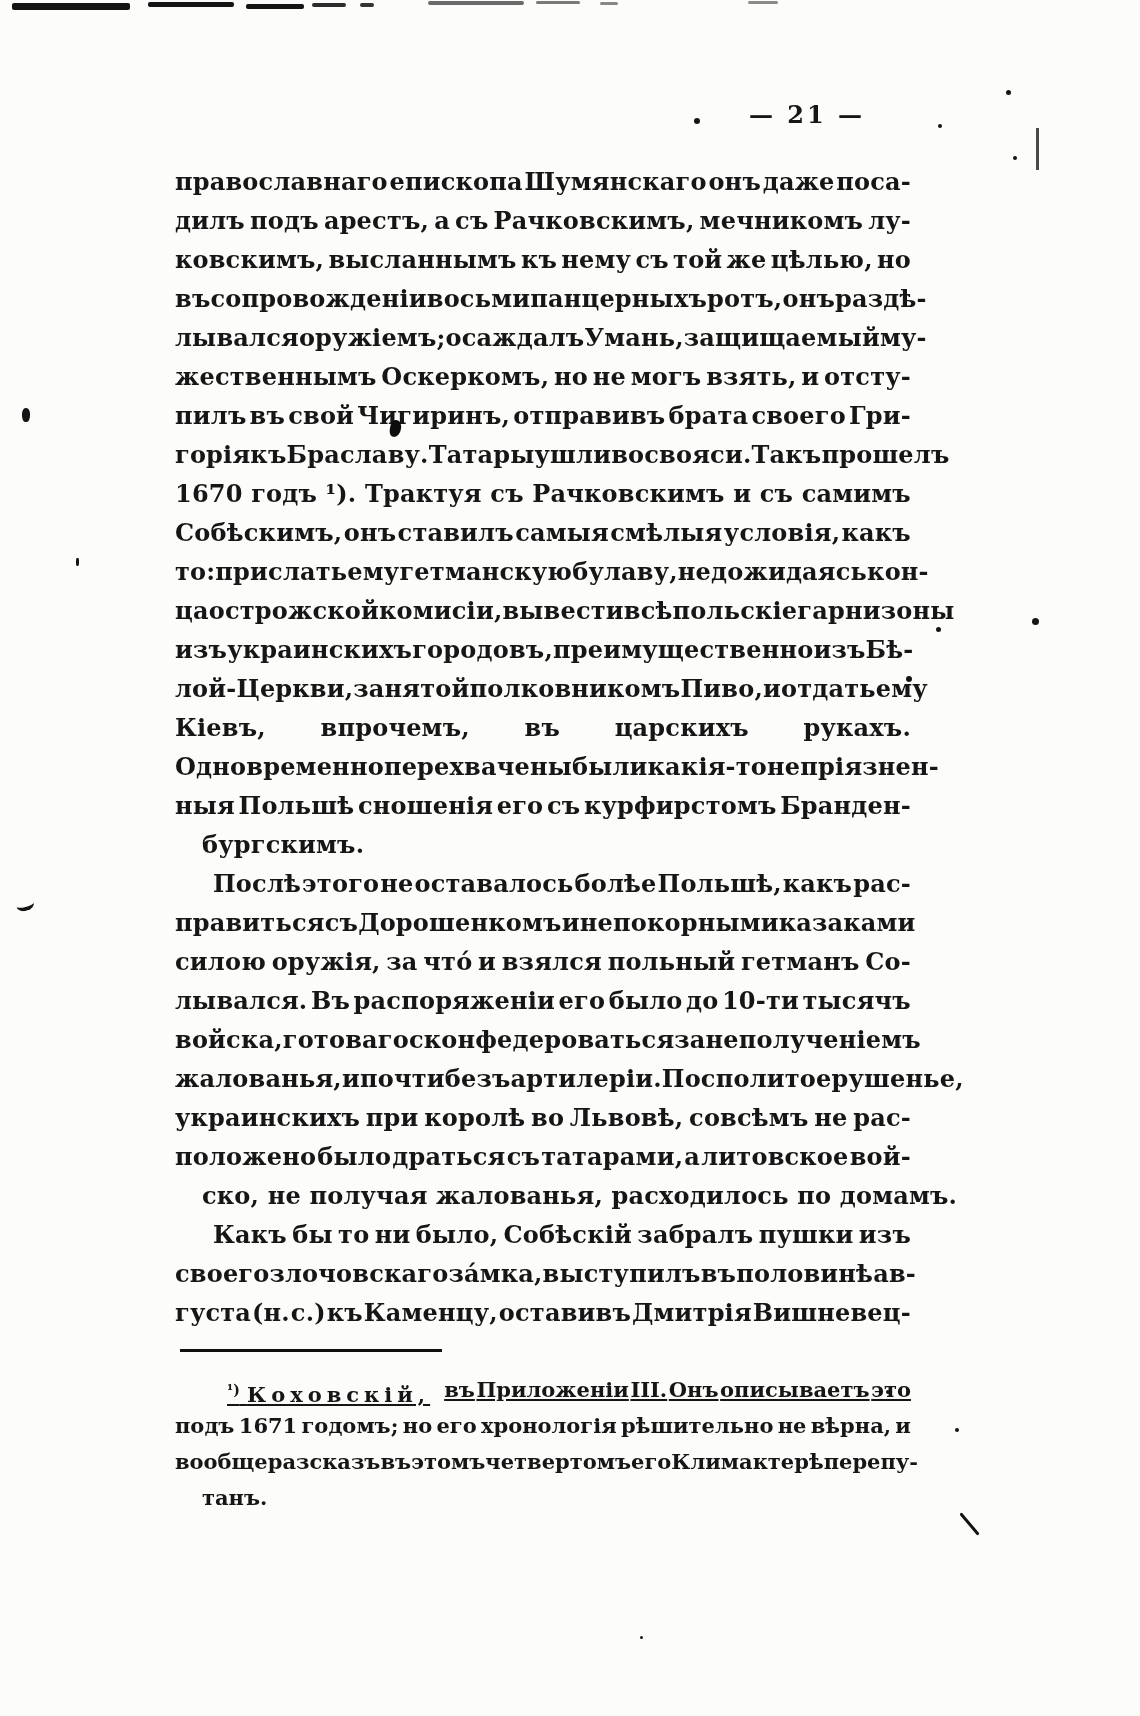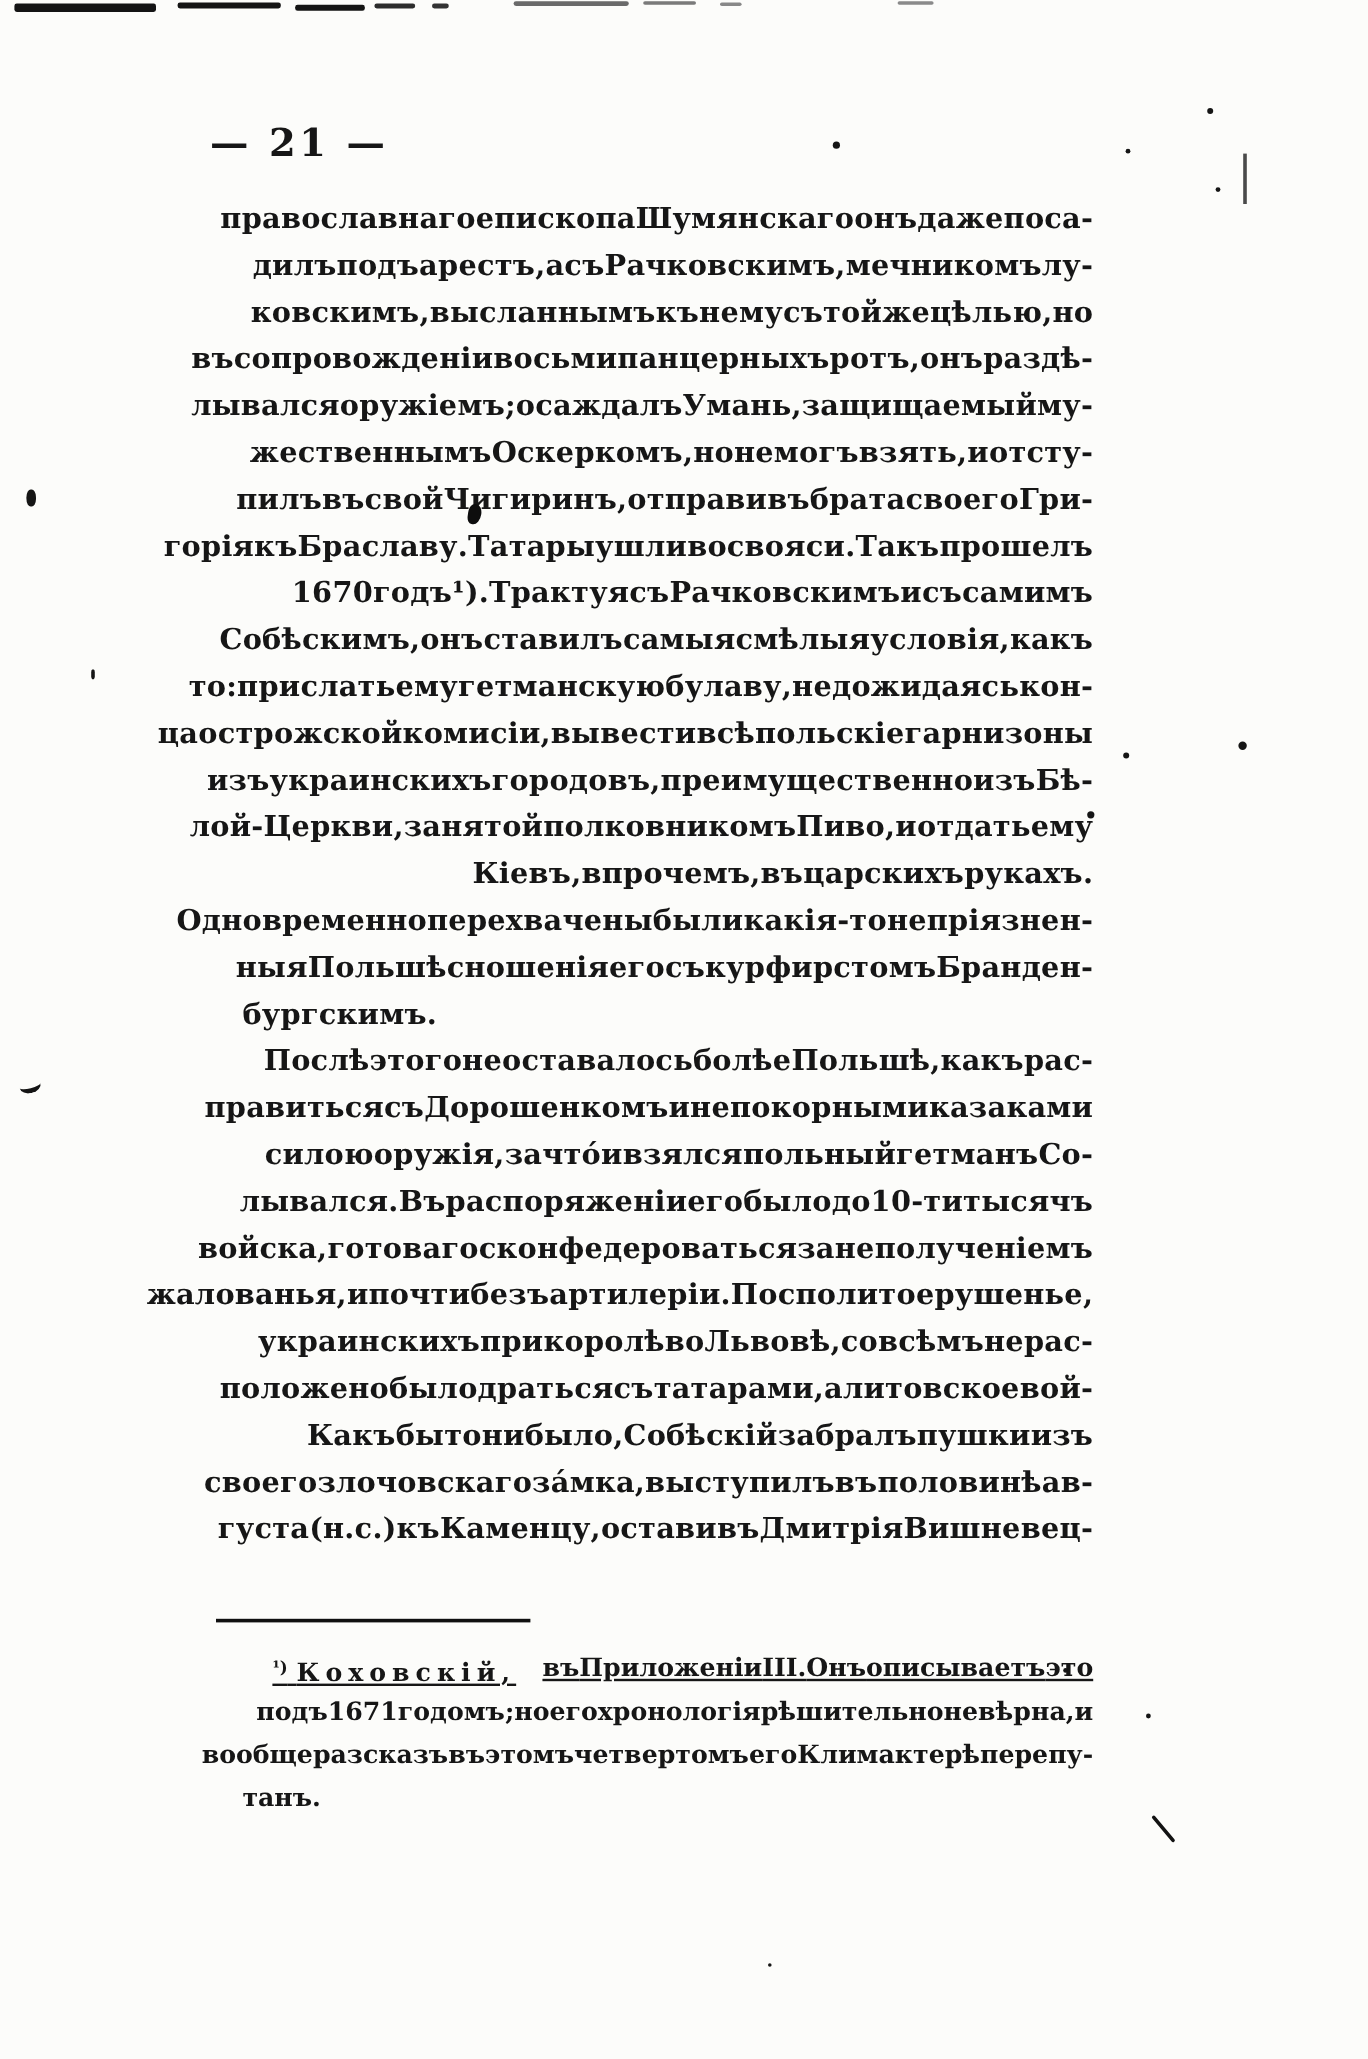--- a/index.html
+++ b/index.html
@@ -7,31 +7,31 @@
     position:relative;
     width:1140px;height:1716px;
     background:#fcfcfa;
     font-family:"DejaVu Serif", serif;
     color:#161616;
     overflow:hidden;
     margin:0 auto;
   }
   .pagenum{
     position:absolute;left:175px;top:100px;width:690px;
-    text-align:left;
-    font-size:32px;font-weight:700;letter-spacing:3px;
+    text-align:right;
+    font-size:24px;font-weight:700;letter-spacing:3px;
   }
   .text-block{
     position:absolute;left:175px;top:162px;width:736px;
   }
   .line{
     font-size:24px;font-weight:700;line-height:39px;height:39px;
     letter-spacing:0.2px;white-space:nowrap;
   }
-  .justify{display:flex;justify-content:flex-end;flex-wrap:nowrap;}
+  .justify{display:flex;justify-content:space-between;flex-wrap:nowrap;}
   .indent{padding-left:38px;}
   .plain{display:block;margin-left:27px;}
   .rule{
     position:absolute;left:180px;top:1349px;width:262px;height:3px;background:#101010;
   }
   .footnote{
     position:absolute;left:175px;top:1372px;width:736px;
   }
   .fline{
     font-size:21px;font-weight:700;line-height:36px;height:36px;white-space:nowrap;
@@ -301,20 +301,21 @@
     <div class="line justify">
         <span>положено</span>
         <span>было</span>
         <span>драться</span>
         <span>съ</span>
         <span>татарами,</span>
         <span>а</span>
         <span>литовское</span>
         <span>вой-</span>
       </div>
+    <div class="line plain">ско, не получая жалованья, расходилось по домамъ.</div>
     <div class="line justify indent">
         <span>Какъ</span>
         <span>бы</span>
         <span>то</span>
         <span>ни</span>
         <span>было,</span>
         <span>Собѣскій</span>
         <span>забралъ</span>
         <span>пушки</span>
         <span>изъ</span>

